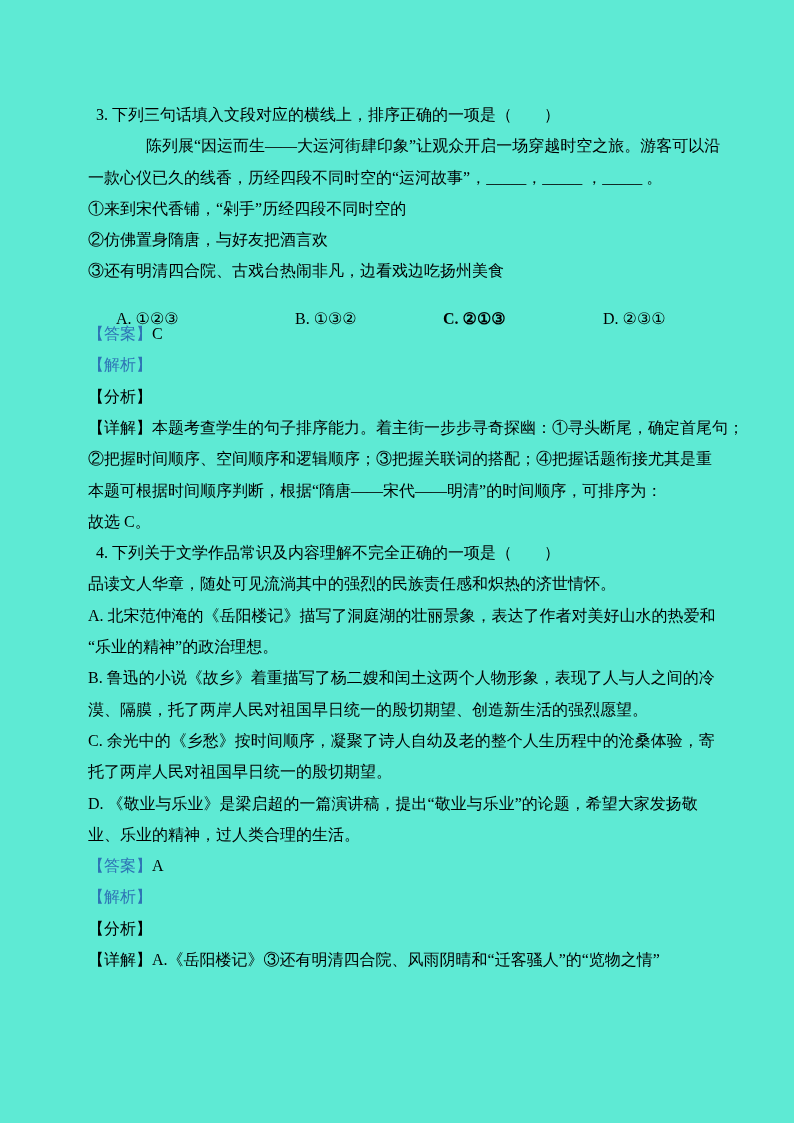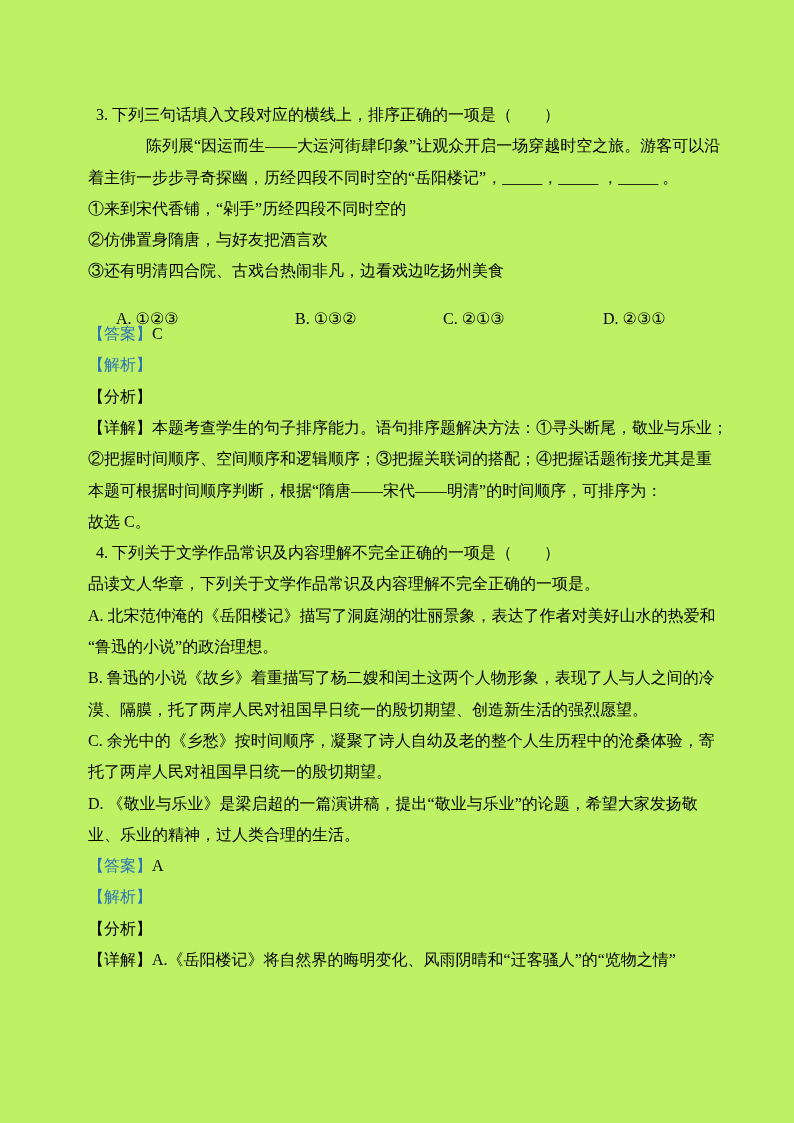--- a/index.html
+++ b/index.html
@@ -4,21 +4,21 @@
 <style>
   html, body {
     margin: 0;
     padding: 0;
     background: #ffffff;
   }
   .page {
     position: relative;
     width: 794px;
     height: 1123px;
-    background: #bef264;
+    background: #5eead4;
     overflow: hidden;
     font-family: "Liberation Serif", "DejaVu Serif", serif;
     font-size: 16px;
     color: #000000;
   }
   .content {
     position: absolute;
     left: 88px;
     top: 99px;
     width: 650px;
@@ -38,45 +38,45 @@
   .bracket-label { color: #000000; }
   .bracket-label.blue { color: #2E74B5; }
 </style>
 </head>
 <body>
 
 <div class="page">
   <div class="content">
       <div class="line question">3. 下列三句话填入文段对应的横线上，排序正确的一项是（　　）</div>
       <div class="line body" style="padding-left: 58px;">陈列展“因运而生——大运河街肆印象”让观众开启一场穿越时空之旅。游客可以沿</div>
-      <div class="line body">着主街一步步寻奇探幽，历经四段不同时空的“岳阳楼记”，_____，_____ ，_____ 。</div>
+      <div class="line body">一款心仪已久的线香，历经四段不同时空的“运河故事”，_____，_____ ，_____ 。</div>
       <div class="line body">①来到宋代香铺，“剁手”历经四段不同时空的</div>
       <div class="line body">②仿佛置身隋唐，与好友把酒言欢</div>
       <div class="line body">③还有明清四合院、古戏台热闹非凡，边看戏边吃扬州美食</div>
       <div class="line options">
         <span class="option" style="left: 28px;">A. ①②③</span>
         <span class="option" style="left: 207px;">B. ①③②</span>
-        <span class="option" style="left: 355px;">C. ②①③</span>
+        <span class="option" style="left: 355px; font-weight: bold;">C. ②①③</span>
         <span class="option" style="left: 515px;">D. ②③①</span>
       </div>
       <div class="line labeled"><span class="bracket-label blue">【答案】</span><span>C</span></div>
       <div class="line labeled"><span class="bracket-label blue">【解析】</span><span></span></div>
       <div class="line labeled"><span class="bracket-label">【分析】</span><span></span></div>
-      <div class="line labeled"><span class="bracket-label">【详解】</span><span>本题考查学生的句子排序能力。语句排序题解决方法：①寻头断尾，敬业与乐业；</span></div>
+      <div class="line labeled"><span class="bracket-label">【详解】</span><span>本题考查学生的句子排序能力。着主街一步步寻奇探幽：①寻头断尾，确定首尾句；</span></div>
       <div class="line body">②把握时间顺序、空间顺序和逻辑顺序；③把握关联词的搭配；④把握话题衔接尤其是重</div>
       <div class="line body">本题可根据时间顺序判断，根据“隋唐——宋代——明清”的时间顺序，可排序为：</div>
       <div class="line body">故选 C。</div>
       <div class="line question">4. 下列关于文学作品常识及内容理解不完全正确的一项是（　　）</div>
-      <div class="line body">品读文人华章，下列关于文学作品常识及内容理解不完全正确的一项是。</div>
+      <div class="line body">品读文人华章，随处可见流淌其中的强烈的民族责任感和炽热的济世情怀。</div>
       <div class="line body">A. 北宋范仲淹的《岳阳楼记》描写了洞庭湖的壮丽景象，表达了作者对美好山水的热爱和</div>
-      <div class="line body">“鲁迅的小说”的政治理想。</div>
+      <div class="line body">“乐业的精神”的政治理想。</div>
       <div class="line body">B. 鲁迅的小说《故乡》着重描写了杨二嫂和闰土这两个人物形象，表现了人与人之间的冷</div>
       <div class="line body">漠、隔膜，托了两岸人民对祖国早日统一的殷切期望、创造新生活的强烈愿望。</div>
       <div class="line body">C. 余光中的《乡愁》按时间顺序，凝聚了诗人自幼及老的整个人生历程中的沧桑体验，寄</div>
       <div class="line body">托了两岸人民对祖国早日统一的殷切期望。</div>
       <div class="line body">D. 《敬业与乐业》是梁启超的一篇演讲稿，提出“敬业与乐业”的论题，希望大家发扬敬</div>
       <div class="line body">业、乐业的精神，过人类合理的生活。</div>
       <div class="line labeled"><span class="bracket-label blue">【答案】</span><span>A</span></div>
       <div class="line labeled"><span class="bracket-label blue">【解析】</span><span></span></div>
       <div class="line labeled"><span class="bracket-label">【分析】</span><span></span></div>
-      <div class="line labeled"><span class="bracket-label">【详解】</span><span>A.《岳阳楼记》将自然界的晦明变化、风雨阴晴和“迁客骚人”的“览物之情”</span></div>
+      <div class="line labeled"><span class="bracket-label">【详解】</span><span>A.《岳阳楼记》③还有明清四合院、风雨阴晴和“迁客骚人”的“览物之情”</span></div>
     </div>
 </div>
 
 </body></html>

